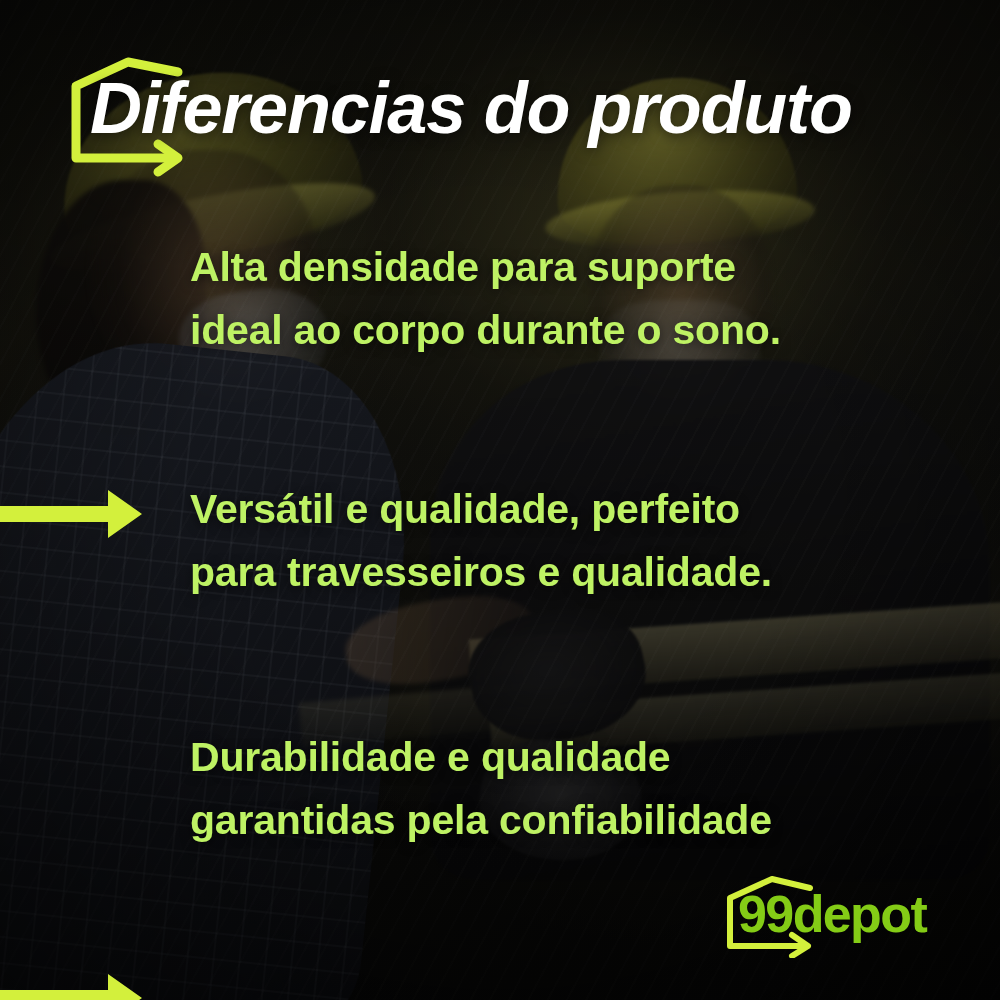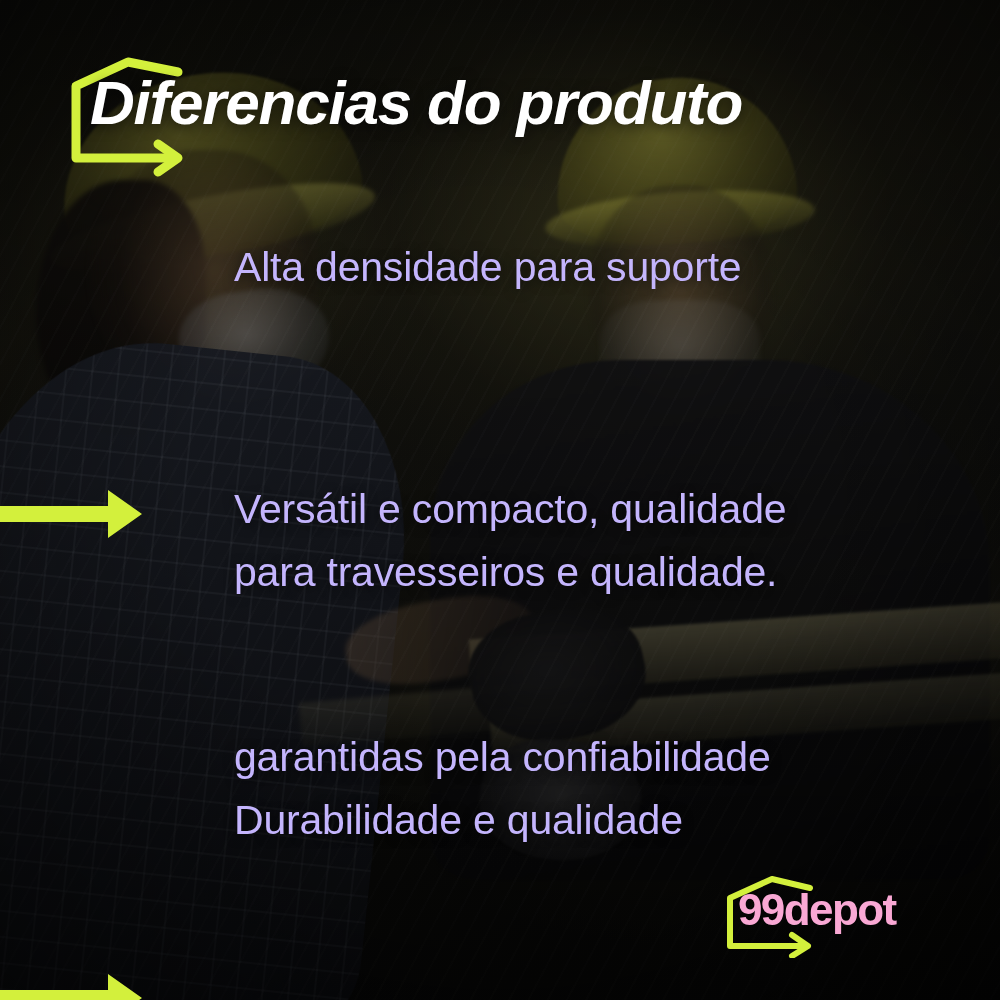--- a/index.html
+++ b/index.html
@@ -266,21 +266,21 @@
     left: 0;
     top: 0;
     width: 130px;
     height: 118px;
     overflow: visible;
   }
   .title-text {
     position: absolute;
     left: 24px;
     top: 8px;
-    font-size: 62px;
+    font-size: 72px;
     font-weight: 700;
     font-style: italic;
     letter-spacing: -1.2px;
     color: #ffffff;
     white-space: nowrap;
     line-height: 1.18;
     text-shadow: 0 2px 14px rgba(0,0,0,0.55);
   }
 
   
@@ -292,27 +292,26 @@
   .bullet-arrow {
     position: absolute;
     left: 0;
     width: 145px;
     height: 60px;
   }
   .bullet-text {
     position: absolute;
     left: 190px;
     width: 720px;
-    color: #c4b5fd;
+    color: #bef264;
     font-size: 41px;
-    font-weight: 400;
+    font-weight: 700;
     line-height: 63px;
     letter-spacing: -0.2px;
     text-shadow: 0 2px 12px rgba(0,0,0,0.6);
-    margin-left: 44px;
   }
 
   #bullet-0 { top: 236px; }
   #bullet-0 .bullet-arrow { top: 248px; }
   #bullet-1 { top: 478px; }
   #bullet-1 .bullet-arrow { top: 490px; }
   #bullet-2 { top: 726px; }
 
   
   .logo {
@@ -326,23 +325,23 @@
     position: absolute;
     left: 0;
     top: 0;
     width: 104px;
     height: 82px;
   }
   .logo-text {
     position: absolute;
     left: 16px;
     top: 6px;
-    font-size: 44px;
+    font-size: 52px;
     font-weight: 700;
-    color: #f9a8d4;
+    color: #84cc16;
     letter-spacing: -1.6px;
     white-space: nowrap;
     line-height: 1.25;
   }
 </style>
 </head>
 <body>
 
 <div id="poster">
 
@@ -381,38 +380,39 @@
       </svg>
       <div class="title-text">Diferencias do produto</div>
     </div>
 
     <div class="bullet" id="bullet-0">
       <svg class="bullet-arrow" viewBox="0 0 145 60">
         <path d="M0 22 L108 22 L108 6 L142 30 L108 54 L108 38 L0 38 Z" fill="#d3f03c"></path>
       </svg>
       <div class="bullet-text">
         <div>Alta densidade para suporte</div>
+        <div>ideal ao corpo durante o sono.</div>
       </div>
     </div>
 
     <div class="bullet" id="bullet-1">
       <svg class="bullet-arrow" viewBox="0 0 145 60">
         <path d="M0 22 L108 22 L108 6 L142 30 L108 54 L108 38 L0 38 Z" fill="#d3f03c"></path>
       </svg>
       <div class="bullet-text">
-        <div>Versátil e compacto, qualidade</div>
+        <div>Versátil e qualidade, perfeito</div>
         <div>para travesseiros e qualidade.</div>
       </div>
     </div>
 
     <div class="bullet" id="bullet-2">
 
       <div class="bullet-text">
+        <div>Durabilidade e qualidade</div>
         <div>garantidas pela confiabilidade</div>
-        <div>Durabilidade e qualidade</div>
       </div>
     </div>
 
     <div class="logo">
       <svg class="logo-bracket" viewBox="0 0 104 82">
         <path d="M88 12 L50 3 L8 22 L8 70 L80 70" fill="none" stroke="#d3f03c" stroke-width="6" stroke-linecap="round" stroke-linejoin="round"></path>
         <path d="M70 59 L86 70 L70 80" fill="none" stroke="#d3f03c" stroke-width="6" stroke-linecap="round" stroke-linejoin="round"></path>
       </svg>
       <div class="logo-text">99depot</div>
     </div>

